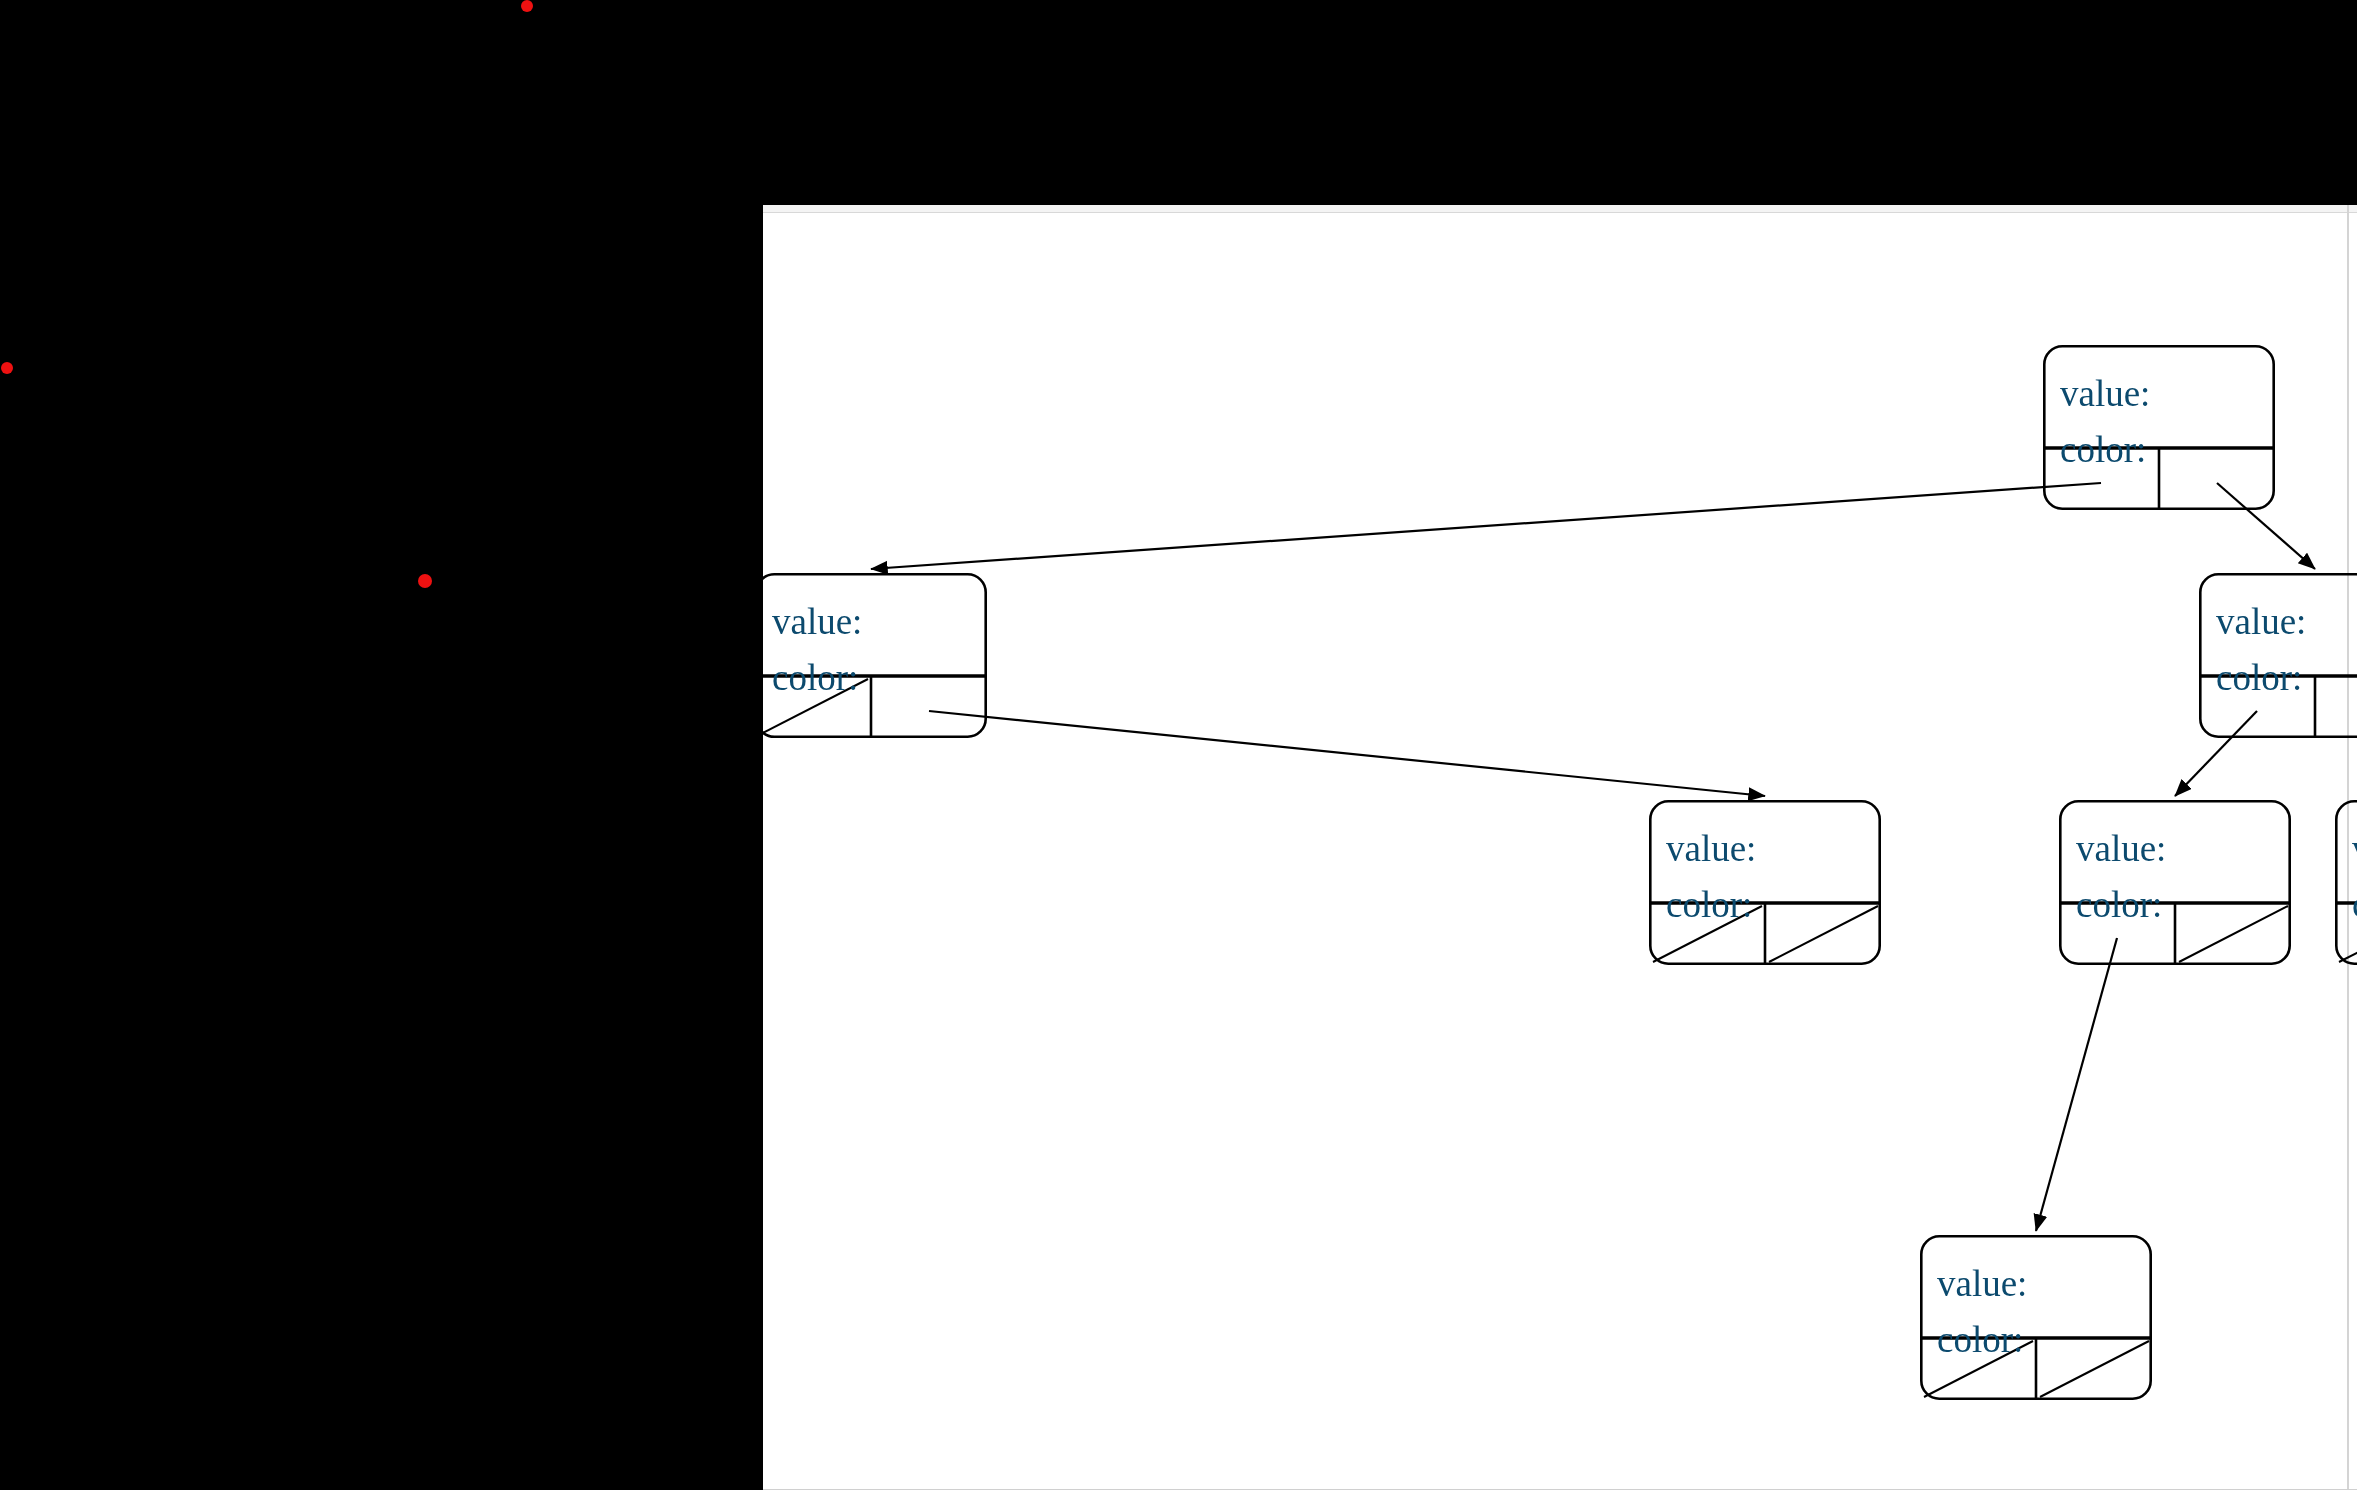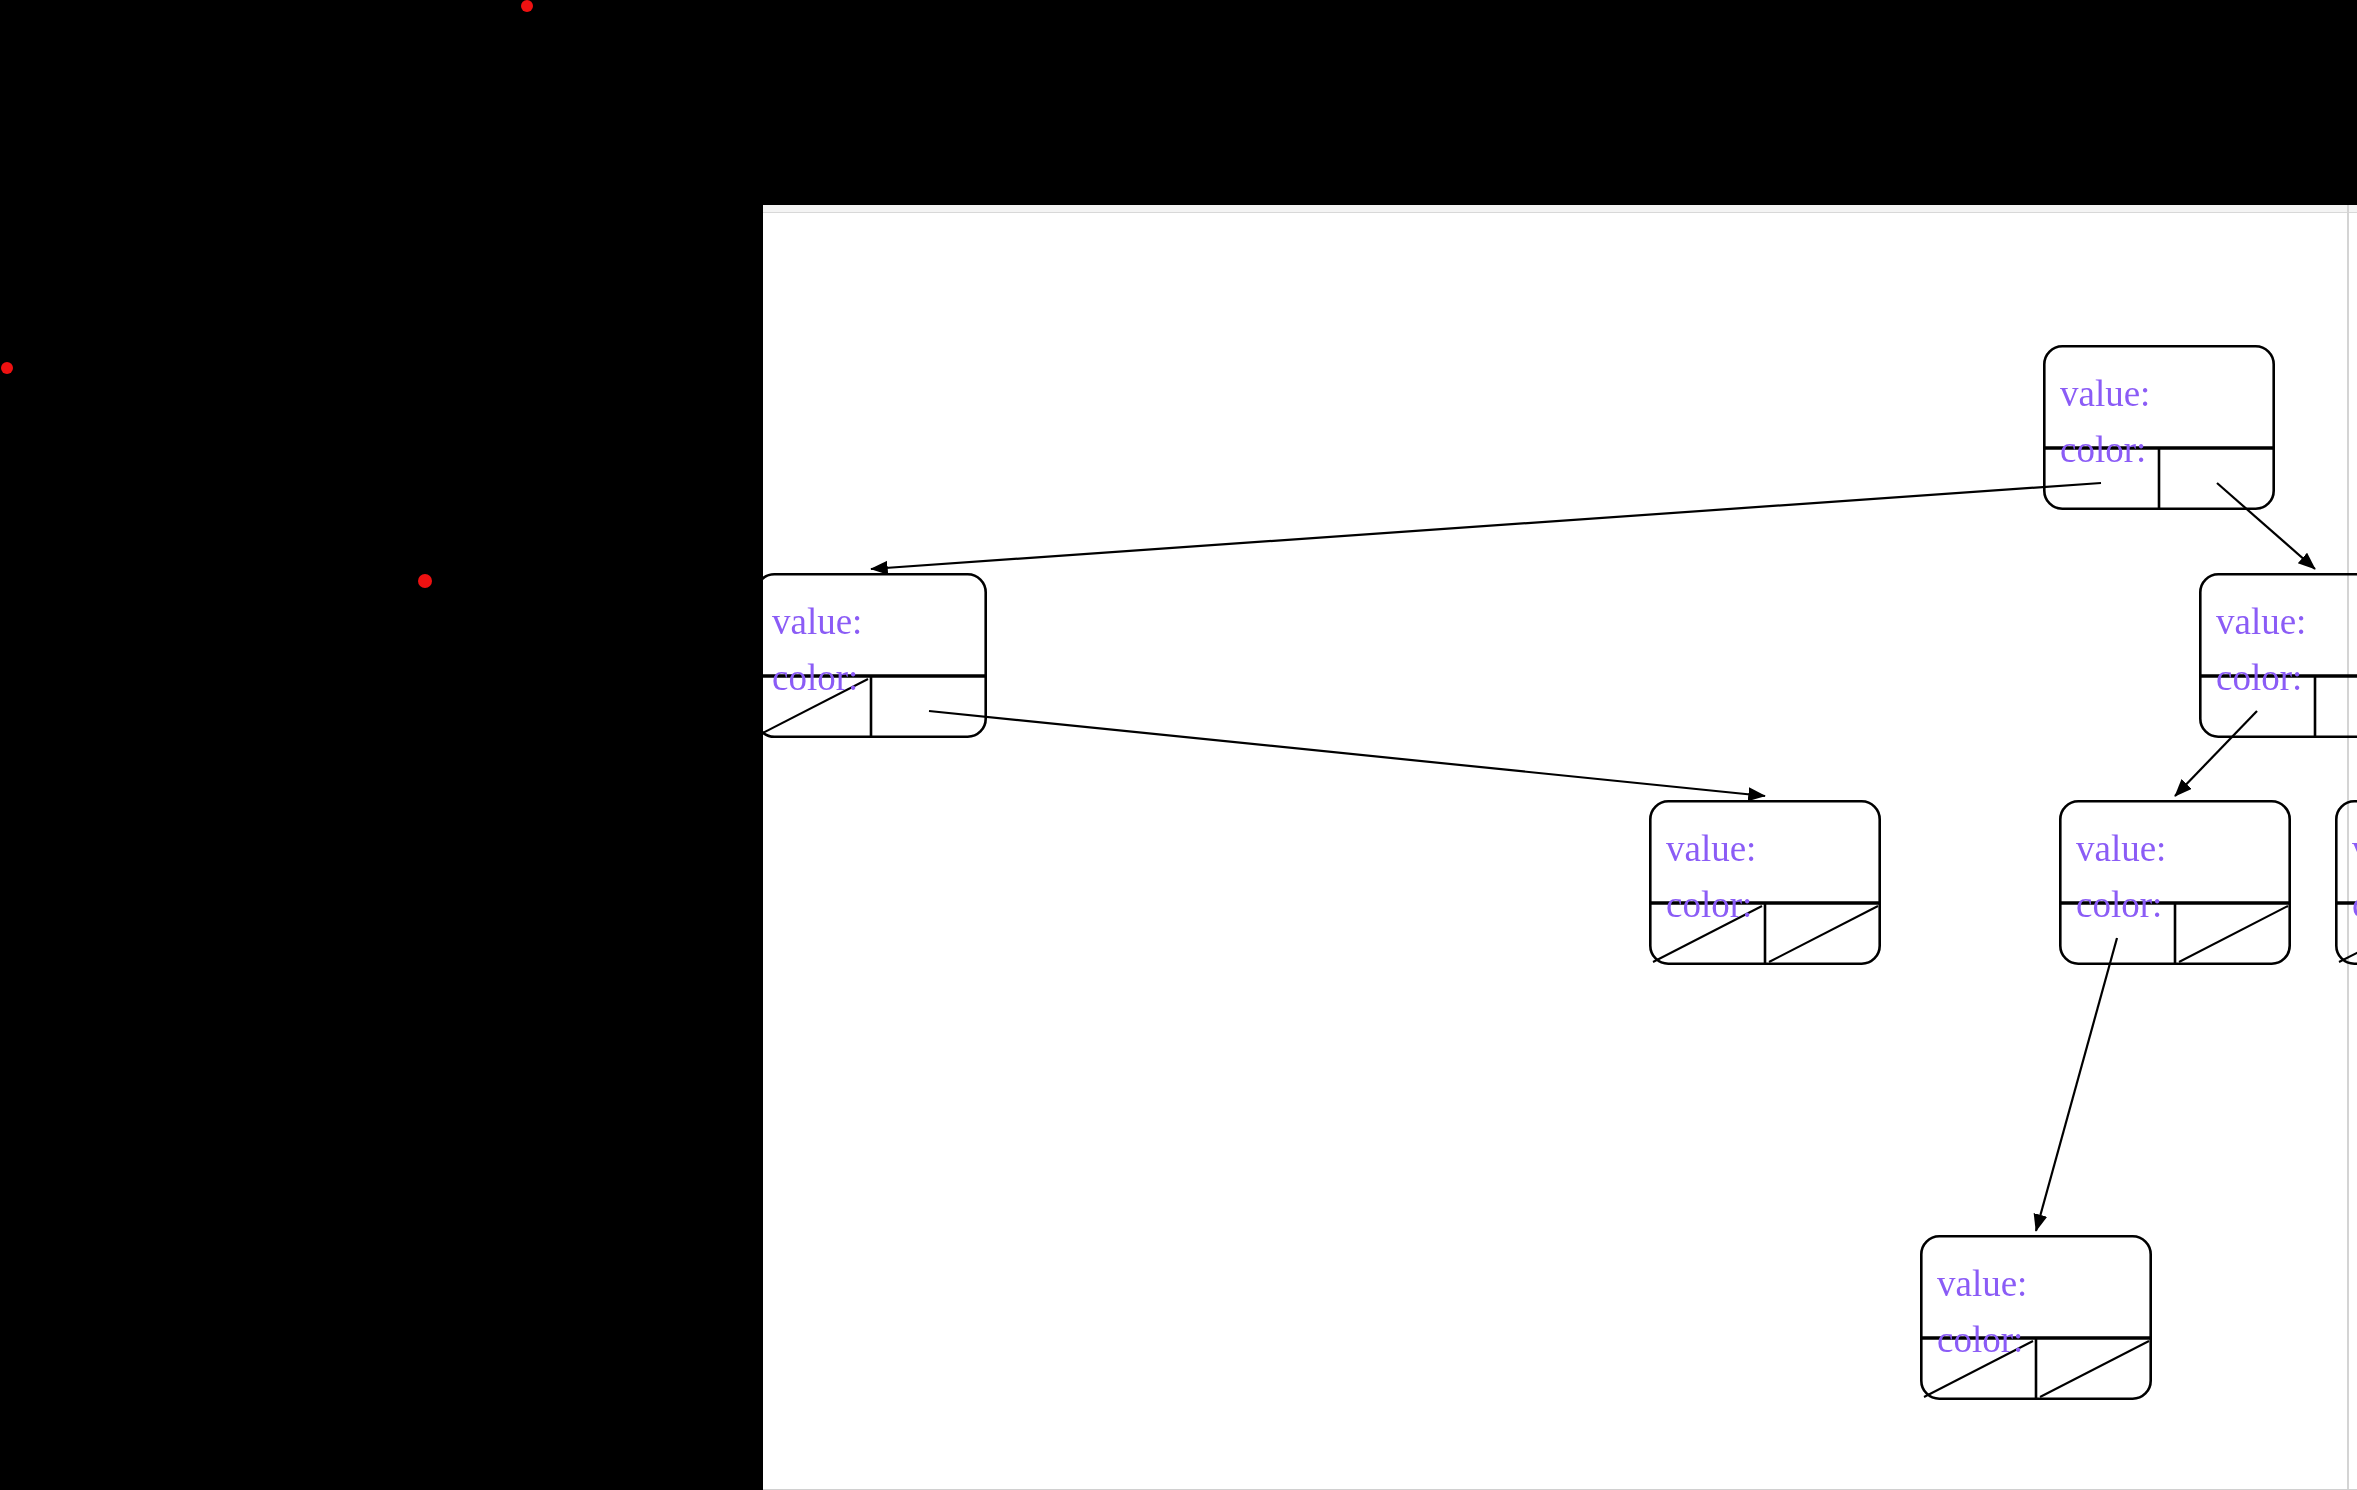--- a/index.html
+++ b/index.html
@@ -39,21 +39,21 @@
   }
 
   
   .diagram{position:absolute;left:0;top:0;width:1594px;height:1285px;}
 
   
   .node-text{
     position:absolute;
     font-family:"Liberation Serif", serif;
     font-size:37px;
-    color:#8b5cf6;
+    color:#0c4a6e;
     white-space:nowrap;
     line-height:1;
   }
 </style>
 </head>
 <body>
 
 <div id="root">
 
   <div class="backdrop"></div>

